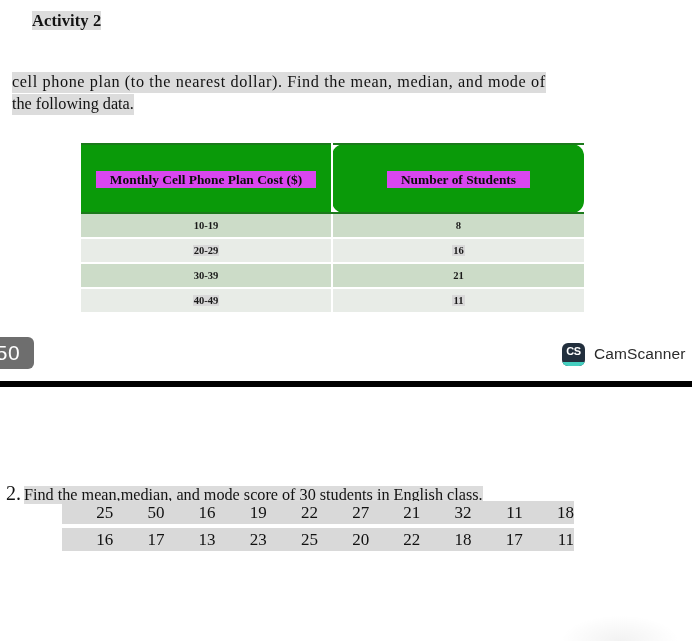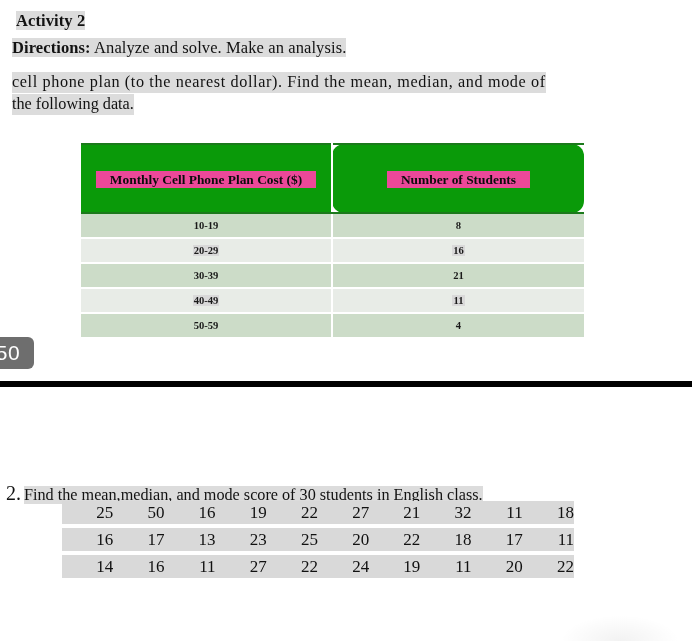--- a/index.html
+++ b/index.html
@@ -24,21 +24,21 @@
 
   .hl { background: #dcdcdc; }
 
   .heading-line {
     position: absolute;
     font-weight: bold;
     font-size: 16.5px;
     letter-spacing: 0.1px;
     white-space: nowrap;
   }
-  .activity-title { left: 16px; top: 11px; }
+  .activity-title { left: 0; top: 11px; padding-left: 32px; }
   .directions-line { left: 12px; top: 38px; font-weight: normal; }
   .directions-line .lead { font-weight: bold; }
 
   .q1-block {
     position: absolute;
     left: 12px;
     top: 72px;
     width: 660px;
     font-size: 16.2px;
     line-height: 21.5px;
@@ -72,21 +72,21 @@
     padding: 0;
     vertical-align: middle;
     text-align: center;
     border-right: 2px solid #ffffff;
     border-top: 2px solid #1b7a1b;
     border-bottom: 2px solid #1b7a1b;
   }
   .freq-table thead th:last-child { border-right: none; border-radius: 12px; }
   .freq-table thead th .th-label {
     display: inline-block;
-    background: #ec4899;
+    background: #d946ef;
     color: #0d0d0d;
     font-weight: bold;
     font-size: 13.4px;
     line-height: 17px;
     padding: 0 14px;
     white-space: nowrap;
   }
 
   .freq-table tbody td {
     height: 23px;
@@ -217,21 +217,20 @@
     background: radial-gradient(ellipse at 50% 100%, rgba(0,0,0,0.05), rgba(0,0,0,0) 70%);
   }
 </style>
 </head>
 <body>
 
 <div class="page scan-one">
 
   <div class="heading-line activity-title"><span class="hl">Activity 2</span></div>
 
-  <div class="heading-line directions-line"><span class="hl"><span class="lead">Directions:</span><span> Analyze and solve. Make an analysis.</span></span></div>
 
   <div class="q1-block">
     <span class="q1-line q1-l2"><span class="hl">cell phone plan (to the nearest dollar). Find the mean, median, and mode of</span></span>
     <span class="q1-line"><span class="hl">the following data.</span></span>
   </div>
 
   <table class="freq-table">
     <colgroup>
         <col class="c1">
         <col class="c2">
@@ -252,29 +251,32 @@
         <td><span class="cell-hl">16</span></td>
       </tr>
       <tr class="odd">
         <td><span>30-39</span></td>
         <td><span>21</span></td>
       </tr>
       <tr class="even">
         <td><span class="cell-hl">40-49</span></td>
         <td><span class="cell-hl">11</span></td>
       </tr>
-      <tr class="odd">
-        <td><span>50-59</span></td>
-        <td><span>4</span></td>
-      </tr>
     </tbody>
   </table>
 
   <div class="page-badge">50</div>
 
+  <div class="camscanner">
+    <span class="cs-mark">
+      <span class="cs-text">CS</span>
+      <span class="cs-bar"></span>
+    </span>
+    <span class="cs-word">CamScanner</span>
+  </div>
 
 </div>
 
 <div class="scan-divider"></div>
 
 <div class="page scan-two">
 
   <div class="q2-block">
     <span class="q2-num">2.</span><span class="hl q2-text">Find the mean,median, and mode score of 30 students in English class.</span>
   </div>
@@ -298,30 +300,18 @@
         <td>17</td>
         <td>13</td>
         <td>23</td>
         <td>25</td>
         <td>20</td>
         <td>22</td>
         <td>18</td>
         <td>17</td>
         <td>11</td>
       </tr>
-      <tr>
-        <td>14</td>
-        <td>16</td>
-        <td>11</td>
-        <td>27</td>
-        <td>22</td>
-        <td>24</td>
-        <td>19</td>
-        <td>11</td>
-        <td>20</td>
-        <td>22</td>
-      </tr>
     </tbody>
   </table>
 
   <div class="smudge"></div>
 
 </div>
 
 </body></html>

